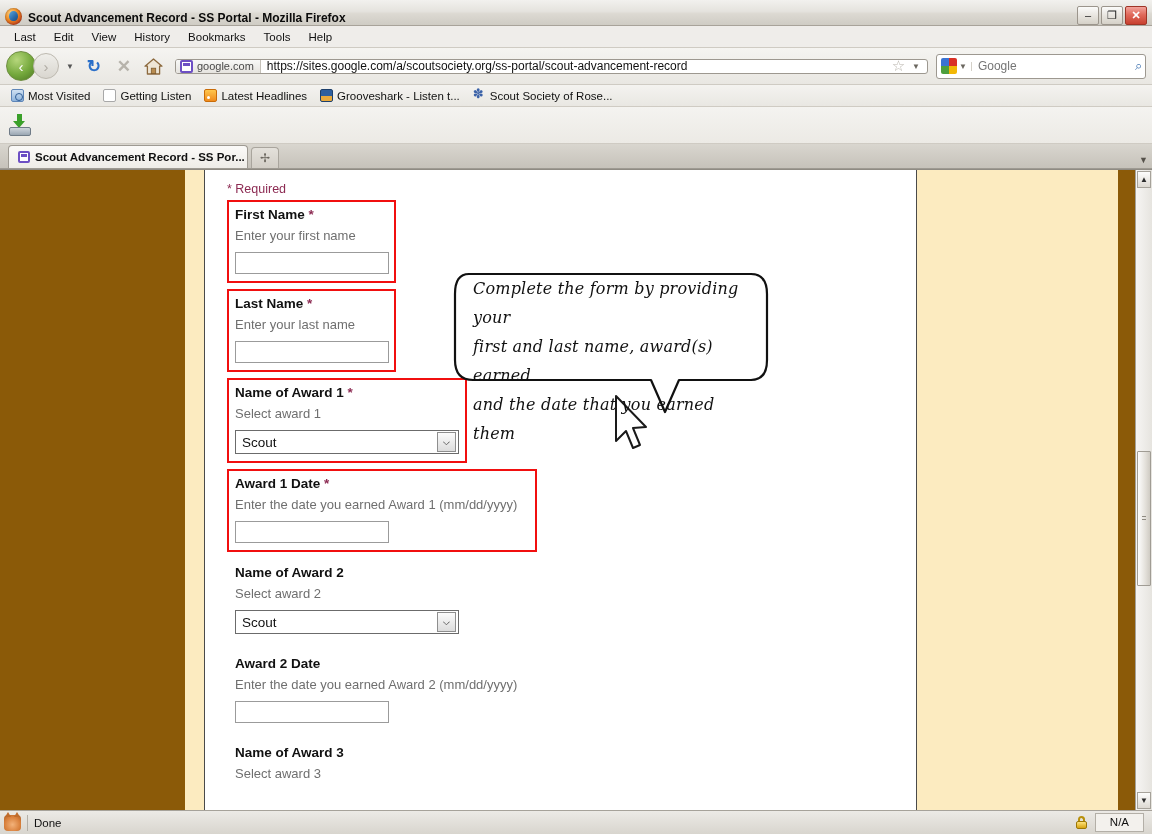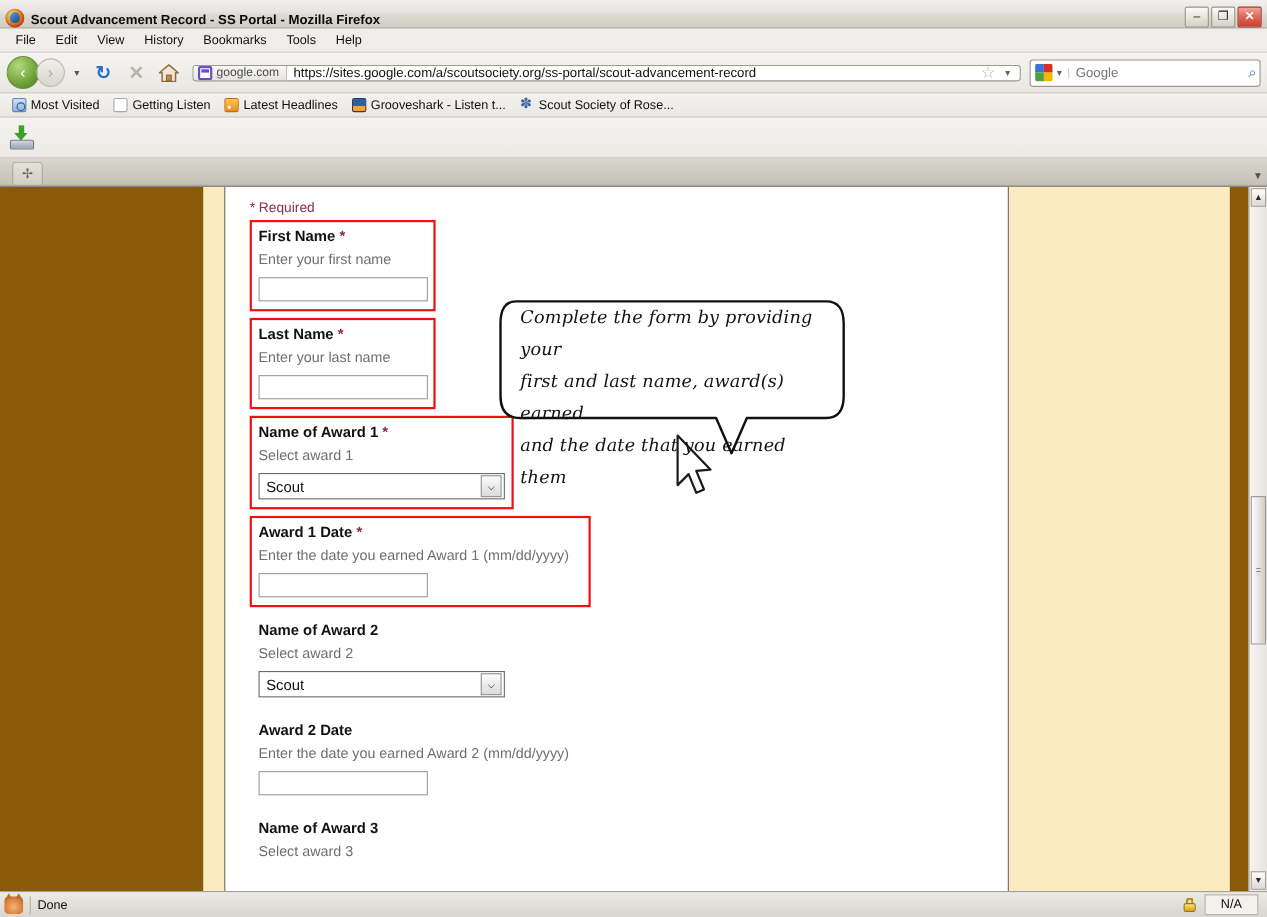--- a/index.html
+++ b/index.html
@@ -369,21 +369,21 @@
       <div class="win-btn">
           <span class="g">❐</span>
         </div>
       <div class="win-btn close">
           <span class="g">✕</span>
         </div>
     </div>
   </div>
 
   <div class="menubar">
-    <div class="menu-item">File</div>
+    <div class="menu-item">Last</div>
     <div class="menu-item">Edit</div>
     <div class="menu-item">View</div>
     <div class="menu-item">History</div>
     <div class="menu-item">Bookmarks</div>
     <div class="menu-item">Tools</div>
     <div class="menu-item">Help</div>
   </div>
 
   <div class="navbar">
     <div class="nav-back">
@@ -454,20 +454,24 @@
 
   <div class="toolstrip">
     <div class="dl-icon">
       <span class="stem"></span>
       <span class="head"></span>
       <span class="tray"></span>
     </div>
   </div>
 
   <div class="tabbar">
+    <div class="tab">
+      <span class="favi"></span>
+      <span>Scout Advancement Record - SS Por...</span>
+    </div>
     <div class="newtab">
         <span>✢</span>
       </div>
     <div class="tablist-btn">▼</div>
   </div>
 
   <div class="viewport">
     <div class="page-left"></div>
     <div class="page-leftstrip"></div>
 

